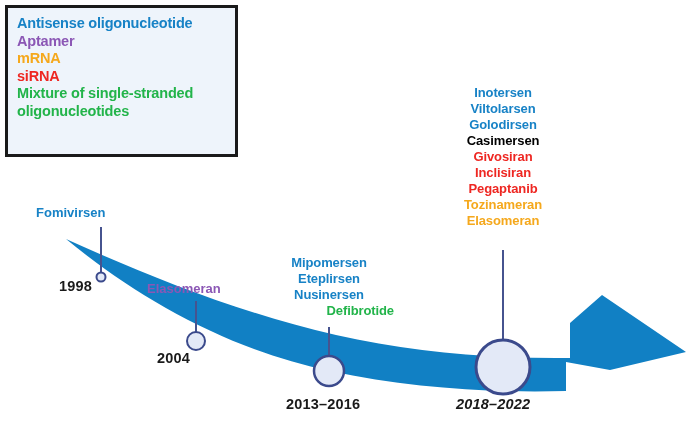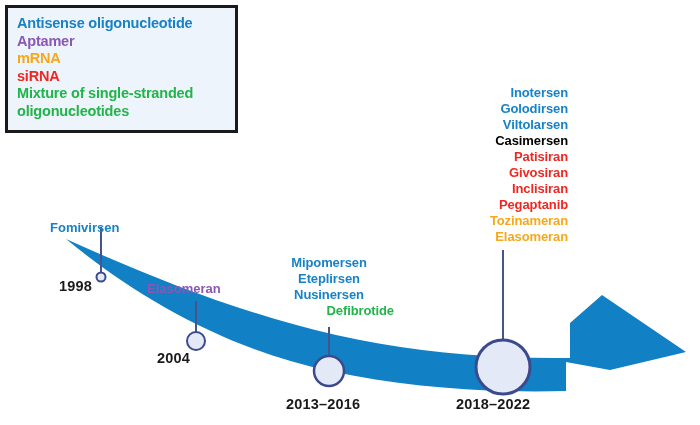--- a/index.html
+++ b/index.html
@@ -8,21 +8,21 @@
     background:#ffffff;
     font-family:"Liberation Sans", sans-serif;
     position:relative;
     overflow:hidden;
   }
   #stage{position:absolute;left:0;top:0;width:700px;height:425px;}
 
   
   #legend{
     position:absolute;left:5px;top:5px;
-    width:233px;height:128px;
+    width:233px;height:152px;
     background:#eef4fb;
     border:3px solid #1a1a1a;
     box-sizing:border-box;
   }
   #legend-list{
     list-style:none;margin:0;padding:7px 0 0 9px;
   }
   #legend-list li{
     font-size:14.5px;
     font-weight:bold;
@@ -97,21 +97,21 @@
     <line x1="329" y1="327" x2="329" y2="360" stroke-width="2" stroke="#46538f"></line>
 
     <line x1="503" y1="250" x2="503" y2="340" stroke-width="2" stroke="#46538f"></line>
 
     <circle cx="101" cy="277" r="4.5" stroke-width="2" fill="#e3e9f7" stroke="#3b4a8c"></circle>
     <circle cx="196" cy="341" r="9" stroke-width="2" fill="#e3e9f7" stroke="#3b4a8c"></circle>
     <circle cx="329" cy="371" r="15" stroke-width="2.5" fill="#e3e9f7" stroke="#3b4a8c"></circle>
     <circle cx="503" cy="367" r="27" stroke-width="3" fill="#e3e9f7" stroke="#3b4a8c"></circle>
   </svg>
 
-  <div class="single-label" style="left:50px;top:205px;margin-top:15px;">
+  <div class="single-label" style="left:36px;top:205px;">
     <span style="color: rgb(23, 130, 198);">Fomivirsen</span>
   </div>
   <div class="year" style="left: 59px; top: 278px; color: rgb(26, 26, 26);">
     <span>1998</span>
   </div>
 
   <div class="single-label" style="left:147px;top:281px;">
     <span style="color: rgb(139, 87, 181);">Elasomeran</span>
   </div>
   <div class="year" style="left: 157px; top: 350px; color: rgb(26, 26, 26);">
@@ -121,29 +121,28 @@
   <div class="label-stack" style="left:264px;top:255px;width:130px;">
     <div class="drug" style="color: rgb(23, 130, 198);">Mipomersen</div>
     <div class="drug" style="color: rgb(23, 130, 198);">Eteplirsen</div>
     <div class="drug" style="color: rgb(23, 130, 198);">Nusinersen</div>
     <div class="drug" style="color: rgb(34, 180, 74); text-align: right;">Defibrotide</div>
   </div>
   <div class="year" style="left: 286px; top: 396px; color: rgb(26, 26, 26);">
     <span>2013–2016</span>
   </div>
 
-  <div class="label-stack" style="left:438px;top:85px;width:130px;text-align:right;">
+  <div class="label-stack" style="left:438px;top:85px;width:130px;">
     <div class="drug" style="color: rgb(23, 130, 198);">Inotersen</div>
+    <div class="drug" style="color: rgb(23, 130, 198);">Viltolarsen</div>
     <div class="drug" style="color: rgb(23, 130, 198);">Golodirsen</div>
-    <div class="drug" style="color: rgb(23, 130, 198);">Viltolarsen</div>
     <div class="drug" style="color: #000000;">Casimersen</div>
-    <div class="drug" style="color: rgb(238, 39, 34);">Patisiran</div>
     <div class="drug" style="color: rgb(238, 39, 34);">Givosiran</div>
     <div class="drug" style="color: rgb(238, 39, 34);">Inclisiran</div>
     <div class="drug" style="color: rgb(238, 39, 34);">Pegaptanib</div>
     <div class="drug" style="color: rgb(245, 168, 28);">Tozinameran</div>
     <div class="drug" style="color: rgb(245, 168, 28);">Elasomeran</div>
   </div>
-  <div class="year" style="left: 456px; top: 396px; color: rgb(26, 26, 26);">
+  <div class="year" style="left: 456px; top: 396px; color: rgb(26, 26, 26); font-style: italic;">
     <span>2018–2022</span>
   </div>
 
 </div>
 
 </body></html>

